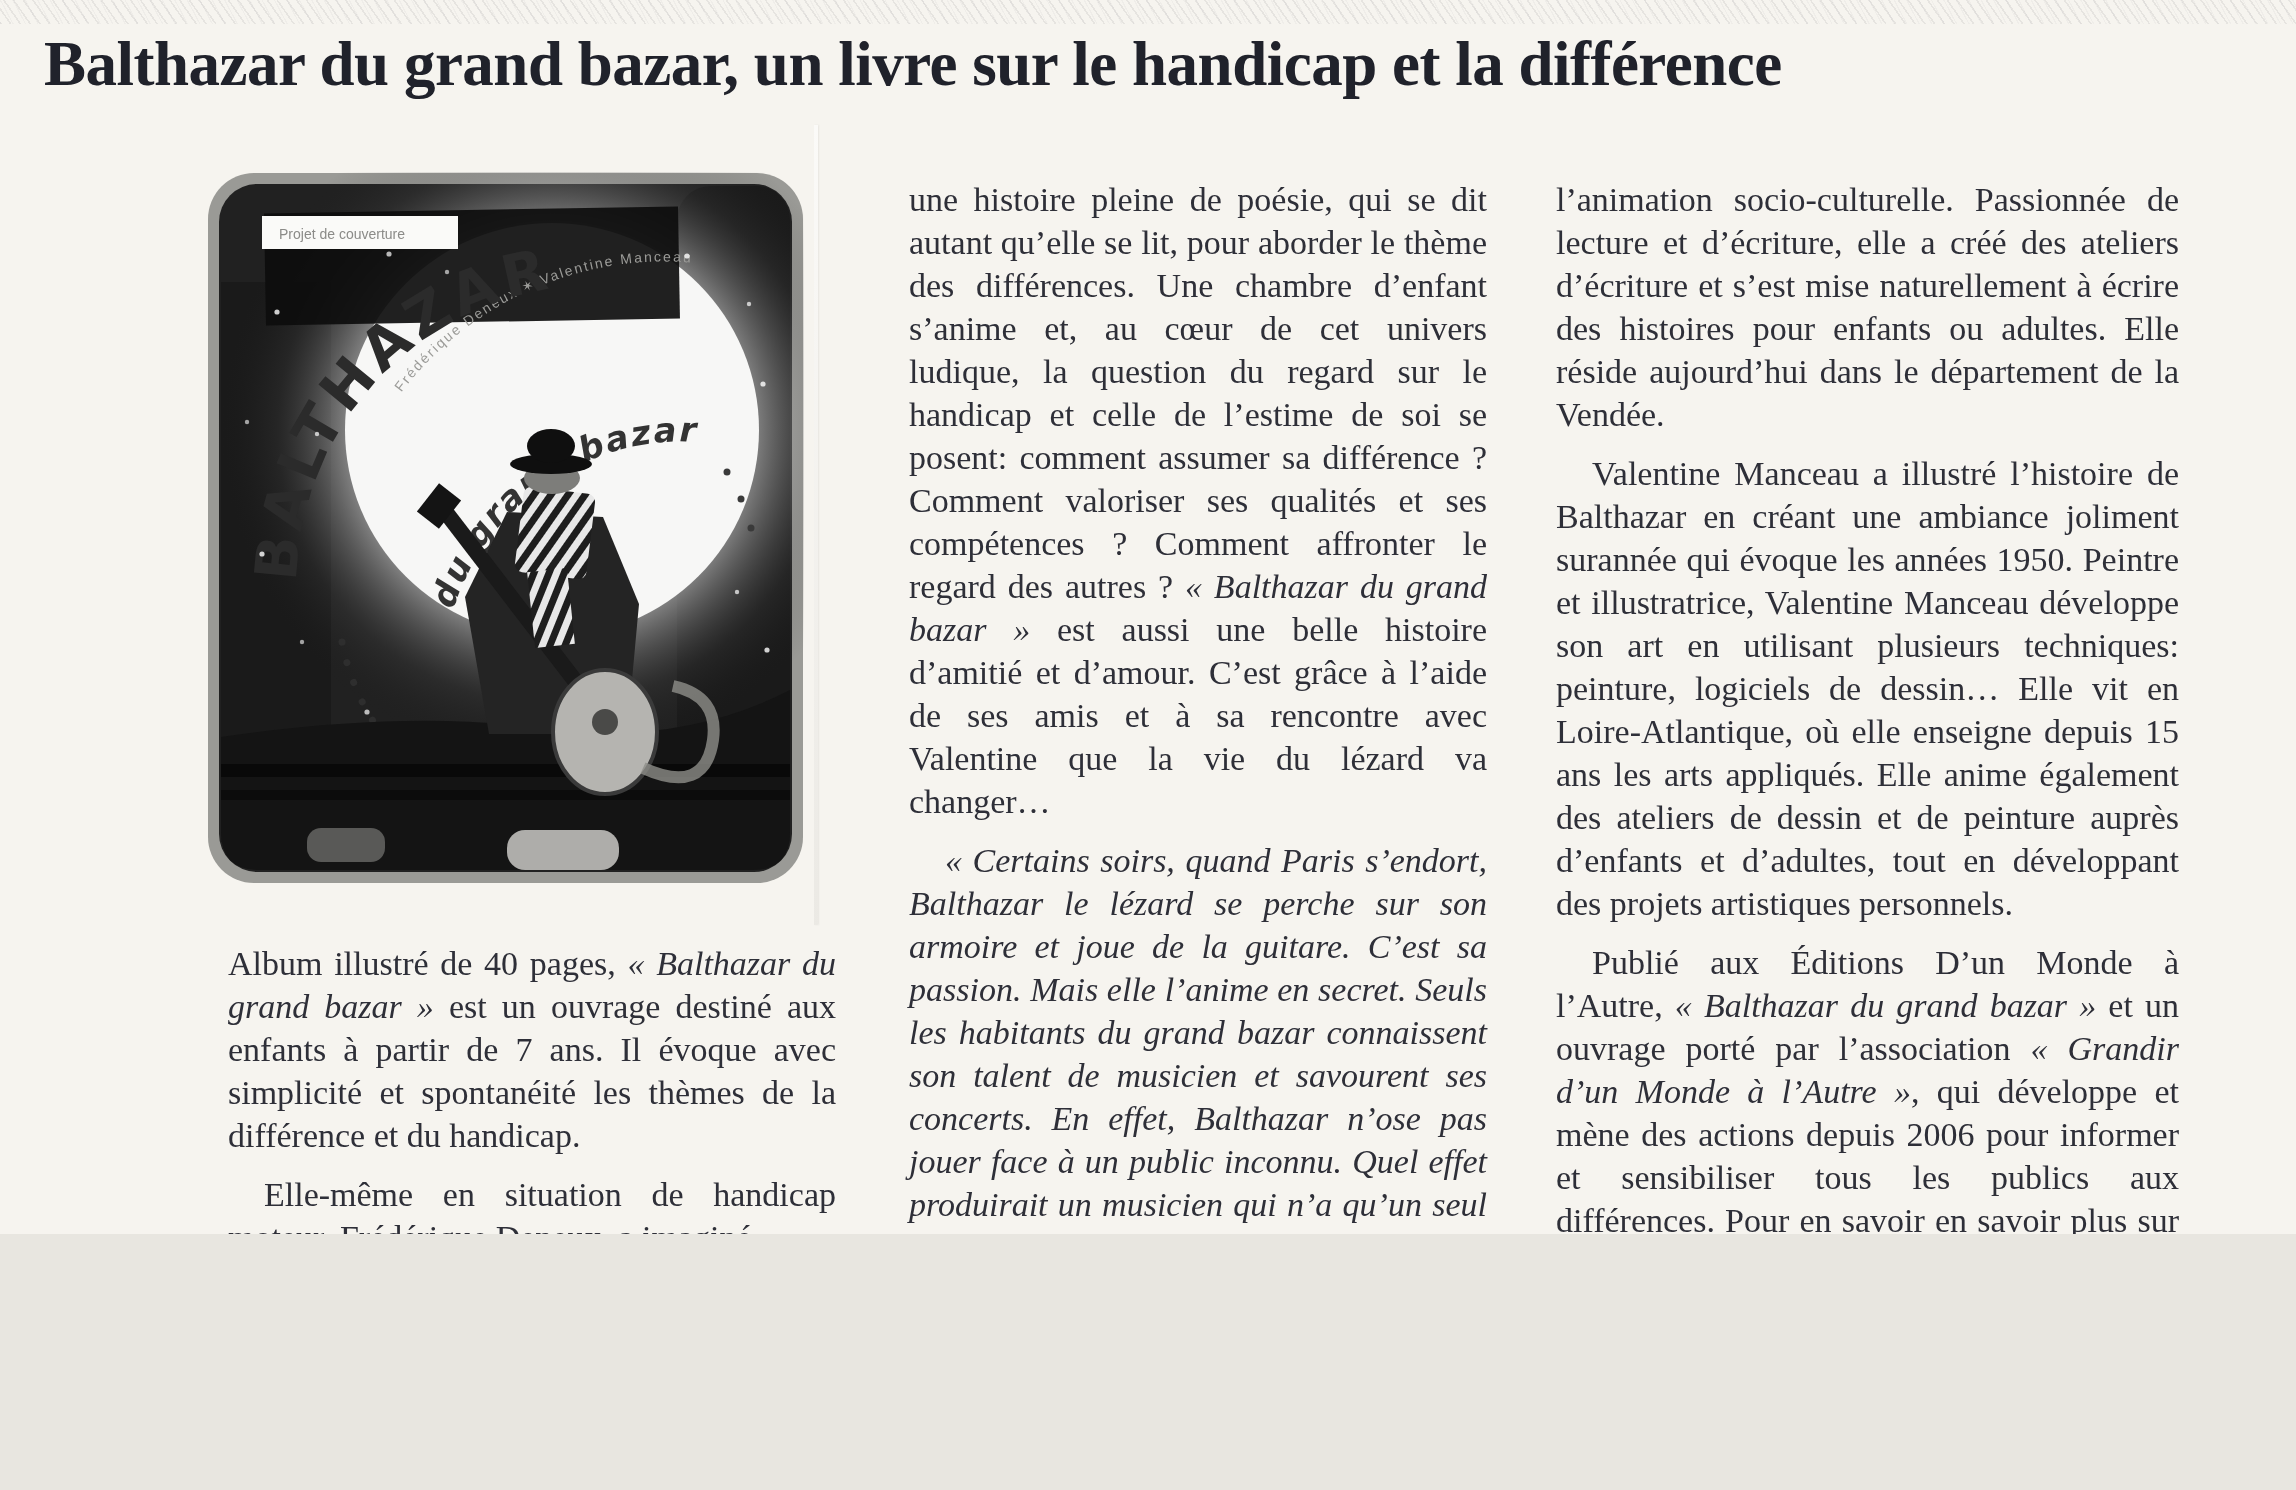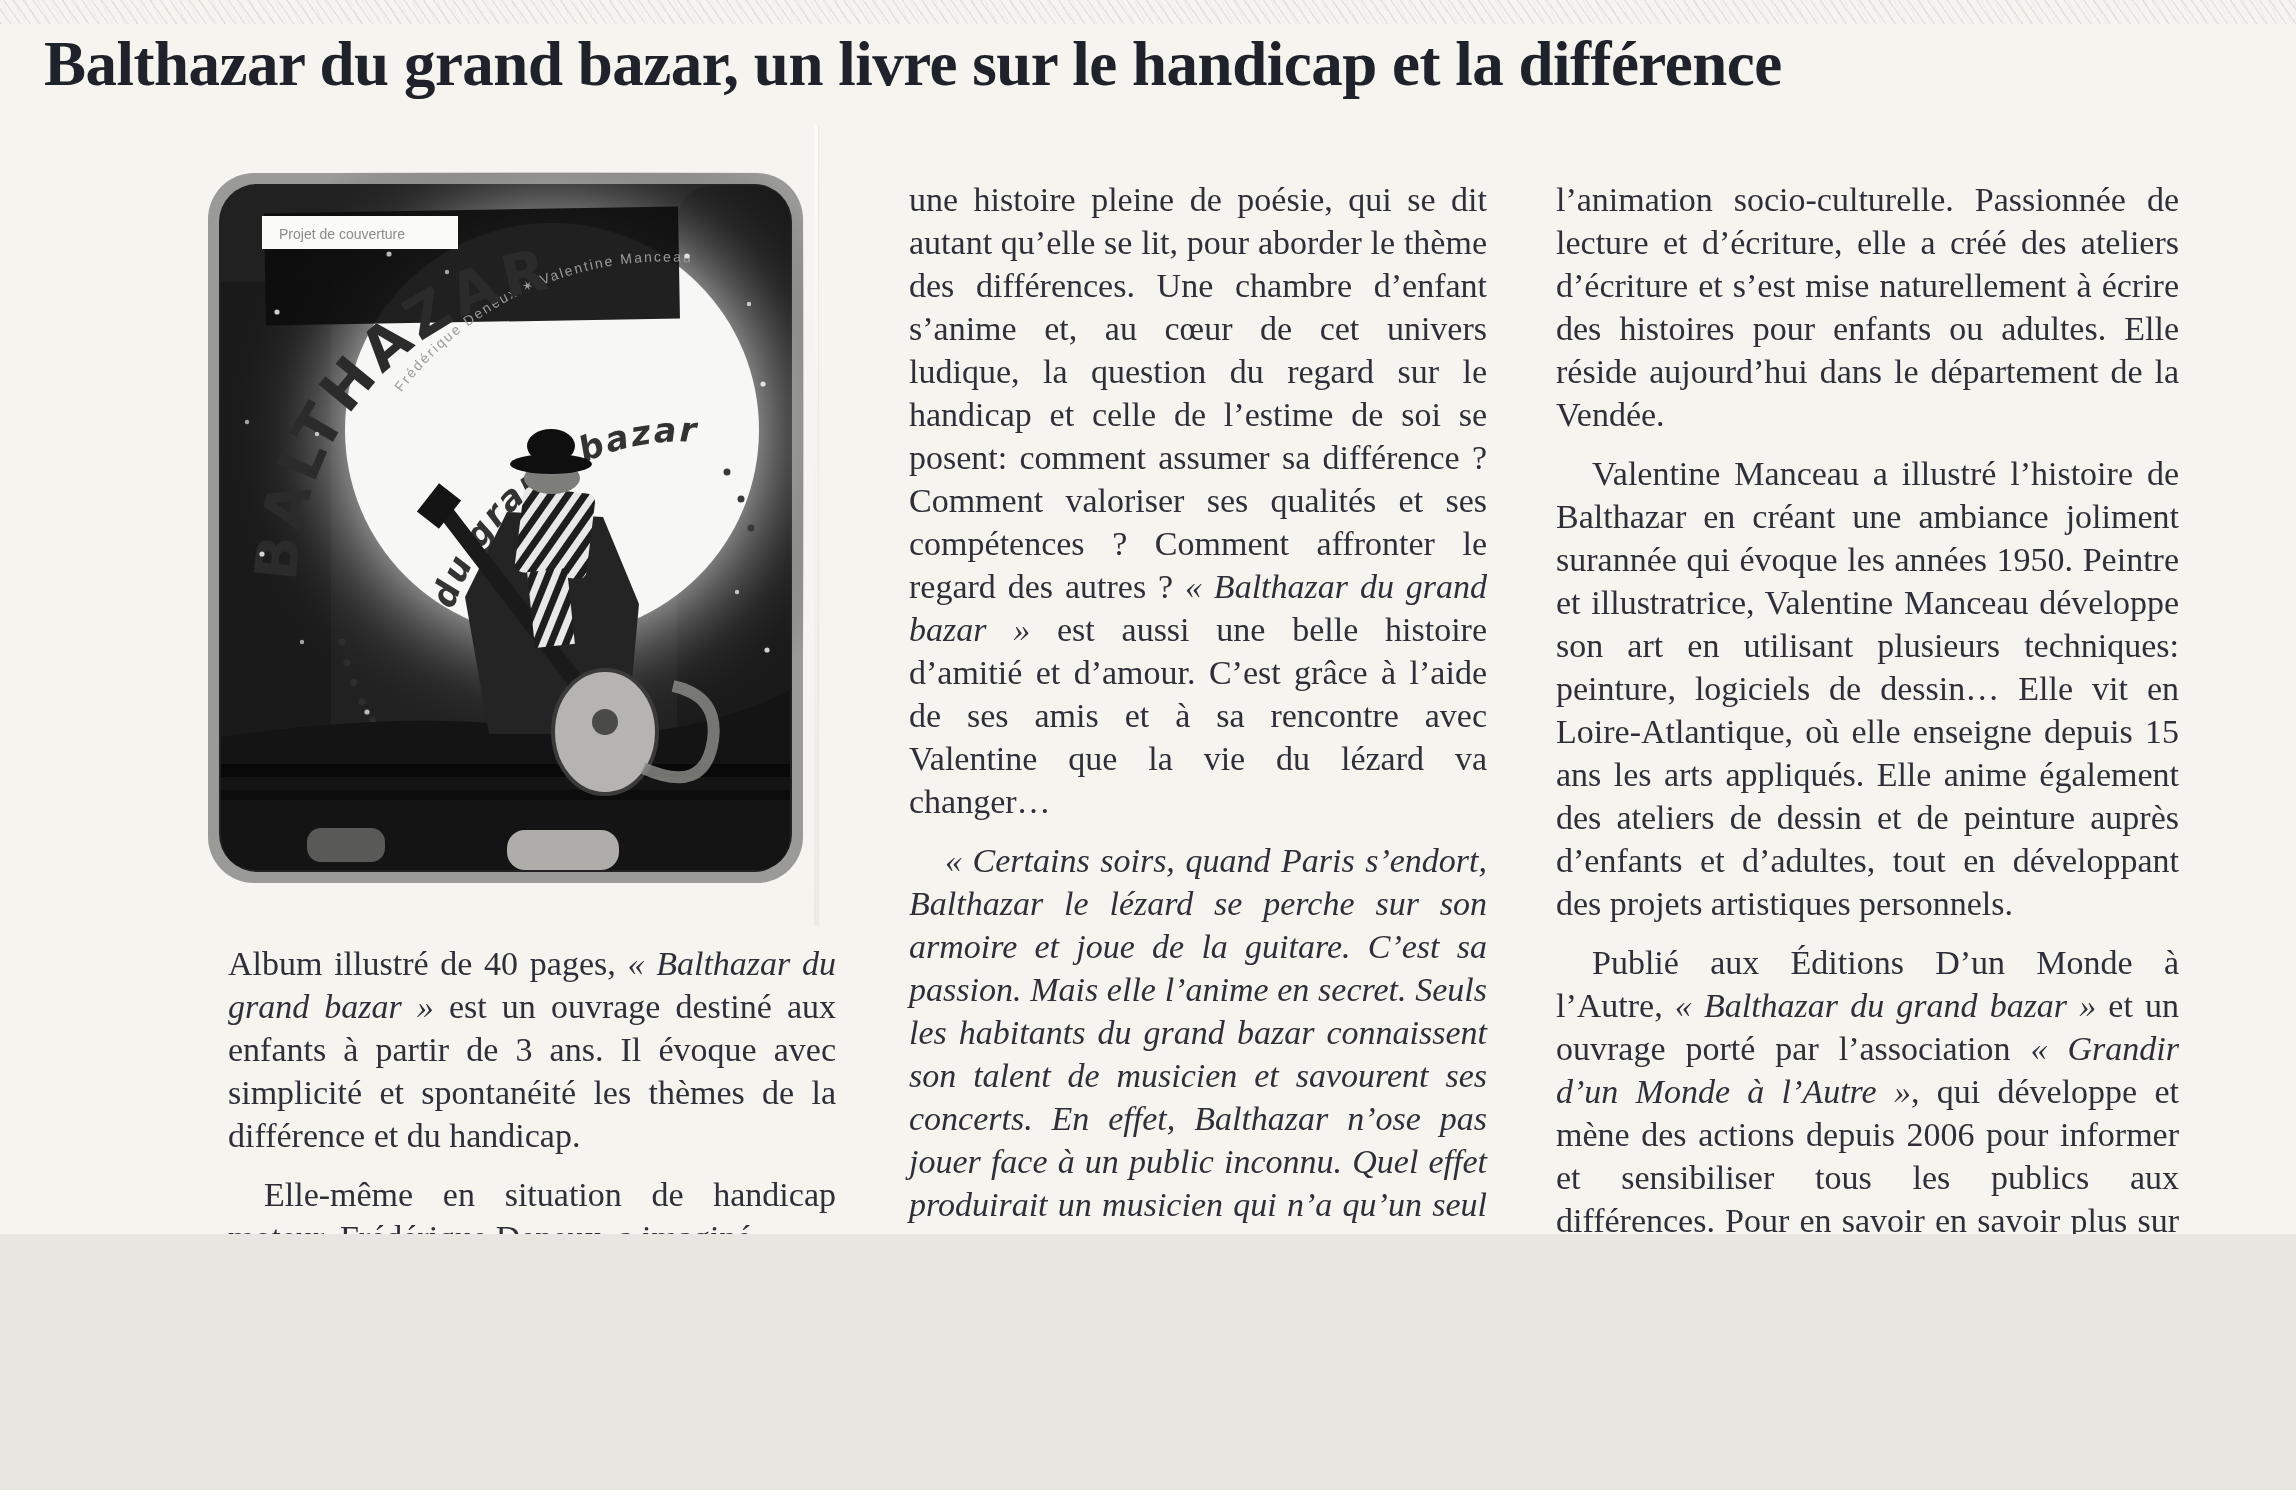--- a/index.html
+++ b/index.html
@@ -142,21 +142,21 @@
         <ellipse cx="344" cy="292" rx="41" ry="10" fill="#0f0f0f"></ellipse>
         <ellipse cx="344" cy="274" rx="24" ry="17" fill="#0f0f0f"></ellipse>
         <ellipse cx="398" cy="560" rx="52" ry="62" fill="#b5b4b0" stroke="#3a3a3a" stroke-width="4"></ellipse>
         <circle cx="398" cy="550" r="13" fill="#4a4a48"></circle>
         <path d="M 436 596 q 62 28 70 -28 q 6 -44 -40 -54" stroke="#8f8e8a" stroke-width="12" fill="none" opacity="0.8"></path>
       </g>
     </svg>
   </div>
 
   <div class="col col-left">
-    <p><span>Album illustré de 40 pages, </span><span class="it">« Balthazar du grand bazar »</span><span> est un ouvrage destiné aux enfants à partir de 3 ans. Il évoque avec simplicité et spontanéité les thèmes de la différence et du handicap.</span></p>
+    <p><span>Album illustré de 40 pages, </span><span class="it">« Balthazar du grand bazar »</span><span> est un ouvrage destiné aux enfants à partir de 7 ans. Il évoque avec simplicité et spontanéité les thèmes de la différence et du handicap.</span></p>
     <p class="ind">Elle-même en situation de handicap moteur, Frédérique Deneux, a imaginé</p>
   </div>
 
   <div class="col col-middle">
     <p><span>une histoire pleine de poésie, qui se dit autant qu’elle se lit, pour aborder le thème des différences. Une chambre d’enfant s’anime et, au cœur de cet univers ludique, la question du regard sur le handicap et celle de l’estime de soi se posent: comment assumer sa différence ? Comment valoriser ses qualités et ses compétences ? Comment affronter le regard des autres ? </span><span class="it">« Balthazar du grand bazar »</span><span> est aussi une belle histoire d’amitié et d’amour. C’est grâce à l’aide de ses amis et à sa rencontre avec Valentine que la vie du lézard va changer…</span></p>
     <p class="ind it">« Certains soirs, quand Paris s’endort, Balthazar le lézard se perche sur son armoire et joue de la guitare. C’est sa passion. Mais elle l’anime en secret. Seuls les habitants du grand bazar connaissent son talent de musicien et savourent ses concerts. En effet, Balthazar n’ose pas jouer face à un public inconnu. Quel effet produirait un musicien qui n’a qu’un seul bras pour gratter sa guitare ? Balthazar rêve de devenir une star mais il a peur du regard des autres. Heureusement, ses amis vont l’aider à trouver le courage pour aller se produire en-dehors du grand bazar… ».</p>
   </div>
 
   <div class="col col-right">
     <p>l’animation socio-culturelle. Passionnée de lecture et d’écriture, elle a créé des ateliers d’écriture et s’est mise naturellement à écrire des histoires pour enfants ou adultes. Elle réside aujourd’hui dans le département de la Vendée.</p>

